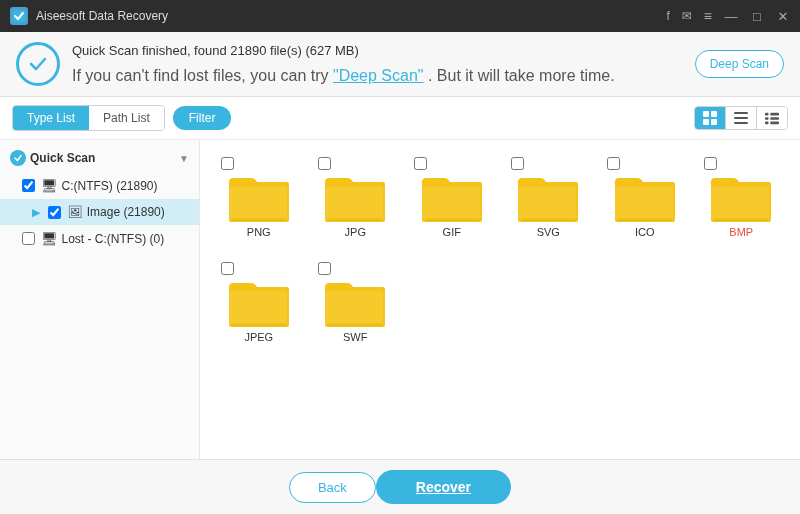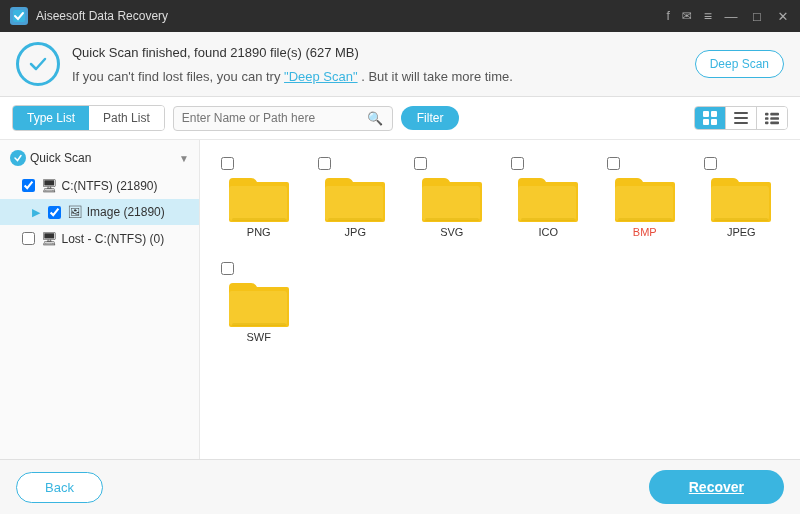--- a/index.html
+++ b/index.html
@@ -77,21 +77,21 @@
       border-radius: 50%;
       border: 3px solid #3ab5e0;
       display: flex;
       align-items: center;
       justify-content: center;
       flex-shrink: 0;
     }
     .check-circle svg { width: 22px; height: 22px; }
     .top-bar-text { flex: 1; }
     .top-bar-text .title-line { font-size: 13px; color: #333; font-weight: 500; }
-    .top-bar-text .sub-line { font-size: 13px; color: #555; margin-top: 9px; }
+    .top-bar-text .sub-line { font-size: 16px; color: #555; margin-top: 9px; }
     .top-bar-text .sub-line a { color: #3ab5e0; text-decoration: underline; cursor: pointer; }
     .deep-scan-btn {
       background: #fff;
       border: 1.5px solid #3ab5e0;
       color: #3ab5e0;
       padding: 6px 14px;
       border-radius: 20px;
       font-size: 12px;
       cursor: pointer;
       white-space: nowrap;
@@ -196,21 +196,21 @@
       align-items: center;
       padding: 6px 10px;
       font-size: 12px;
       color: #333;
       cursor: pointer;
       gap: 4px;
     }
     .sidebar-item.selected { background: #d0edf8; }
     .sidebar-item input[type=checkbox] { margin: 0 2px; }
     .sidebar-item .chevron { font-size: 10px; color: #888; margin-left: auto; }
-    .sidebar-item .scan-label { font-weight: 400; }
+    .sidebar-item .scan-label { font-weight: 700; }
     .sidebar-indent1 { padding-left: 20px; }
     .sidebar-indent2 { padding-left: 32px; }
 
     
     .file-grid {
       flex: 1;
       padding: 10px 16px;
       overflow-y: auto;
       background: #fff;
     }
@@ -244,21 +244,21 @@
       color: #333;
       margin-top: 4px;
       text-align: center;
     }
     .file-label.bmp { color: #e74c3c; }
 
     
     .bottom-bar {
       display: flex;
       align-items: center;
-      justify-content: space-between;
+      justify-content: center;
       padding: 10px 16px;
       border-top: 1px solid #e0e0e0;
       background: #f7f7f7;
       flex-shrink: 0;
     }
     .back-btn {
       background: #fff;
       border: 1.5px solid #3ab5e0;
       color: #3ab5e0;
       padding: 7px 28px;
@@ -315,24 +315,20 @@
         <span>. But it will take more time.</span>
       </div>
     </div>
     <button class="deep-scan-btn">Deep Scan</button>
   </div>
 
   <div class="toolbar">
     <div class="tab-group">
       <button class="tab-btn active">Type List</button>
       <button class="tab-btn">Path List</button>
-    </div>
-    <div class="search-box">
-      <input type="text" placeholder="Enter Name or Path here" style="">
-      <span class="search-icon-btn">🔍</span>
     </div>
     <button class="filter-btn">Filter</button>
     <div class="view-btns">
       <button class="view-btn active">
         <svg width="14" height="14" viewBox="0 0 14 14">
           <rect x="0" y="0" width="6" height="6" fill="currentColor" rx="1"></rect>
           <rect x="8" y="0" width="6" height="6" fill="currentColor" rx="1"></rect>
           <rect x="0" y="8" width="6" height="6" fill="currentColor" rx="1"></rect>
           <rect x="8" y="8" width="6" height="6" fill="currentColor" rx="1"></rect>
         </svg>
@@ -428,20 +424,36 @@
     <svg class="folder-svg" viewBox="0 0 60 50">
 
       <rect x="0" y="10" width="58" height="38" rx="3" fill="#f5c218"></rect>
 
       <path d="M0 10 Q0 6 4 6 L22 6 Q26 6 28 10 L58 10 Q60 10 60 12 L60 48 Q60 50 58 50 L2 50 Q0 50 0 48 Z" fill="#f5c218"></path>
 
       <rect x="0" y="14" width="58" height="34" rx="3" fill="#f9d84a" opacity="0.4"></rect>
 
       <rect x="3" y="46" width="54" height="3" rx="1.5" fill="#d4a800" opacity="0.3"></rect>
     </svg>
+    <div class="file-label ">GIF</div>
+  </div>
+          <div class="file-item">
+    <div class="file-check">
+      <input type="checkbox" style="">
+    </div>
+    <svg class="folder-svg" viewBox="0 0 60 50">
+
+      <rect x="0" y="10" width="58" height="38" rx="3" fill="#f5c218"></rect>
+
+      <path d="M0 10 Q0 6 4 6 L22 6 Q26 6 28 10 L58 10 Q60 10 60 12 L60 48 Q60 50 58 50 L2 50 Q0 50 0 48 Z" fill="#f5c218"></path>
+
+      <rect x="0" y="14" width="58" height="34" rx="3" fill="#f9d84a" opacity="0.4"></rect>
+
+      <rect x="3" y="46" width="54" height="3" rx="1.5" fill="#d4a800" opacity="0.3"></rect>
+    </svg>
     <div class="file-label ">SVG</div>
   </div>
           <div class="file-item">
     <div class="file-check">
       <input type="checkbox" style="">
     </div>
     <svg class="folder-svg" viewBox="0 0 60 50">
 
       <rect x="0" y="10" width="58" height="38" rx="3" fill="#f5c218"></rect>
 

